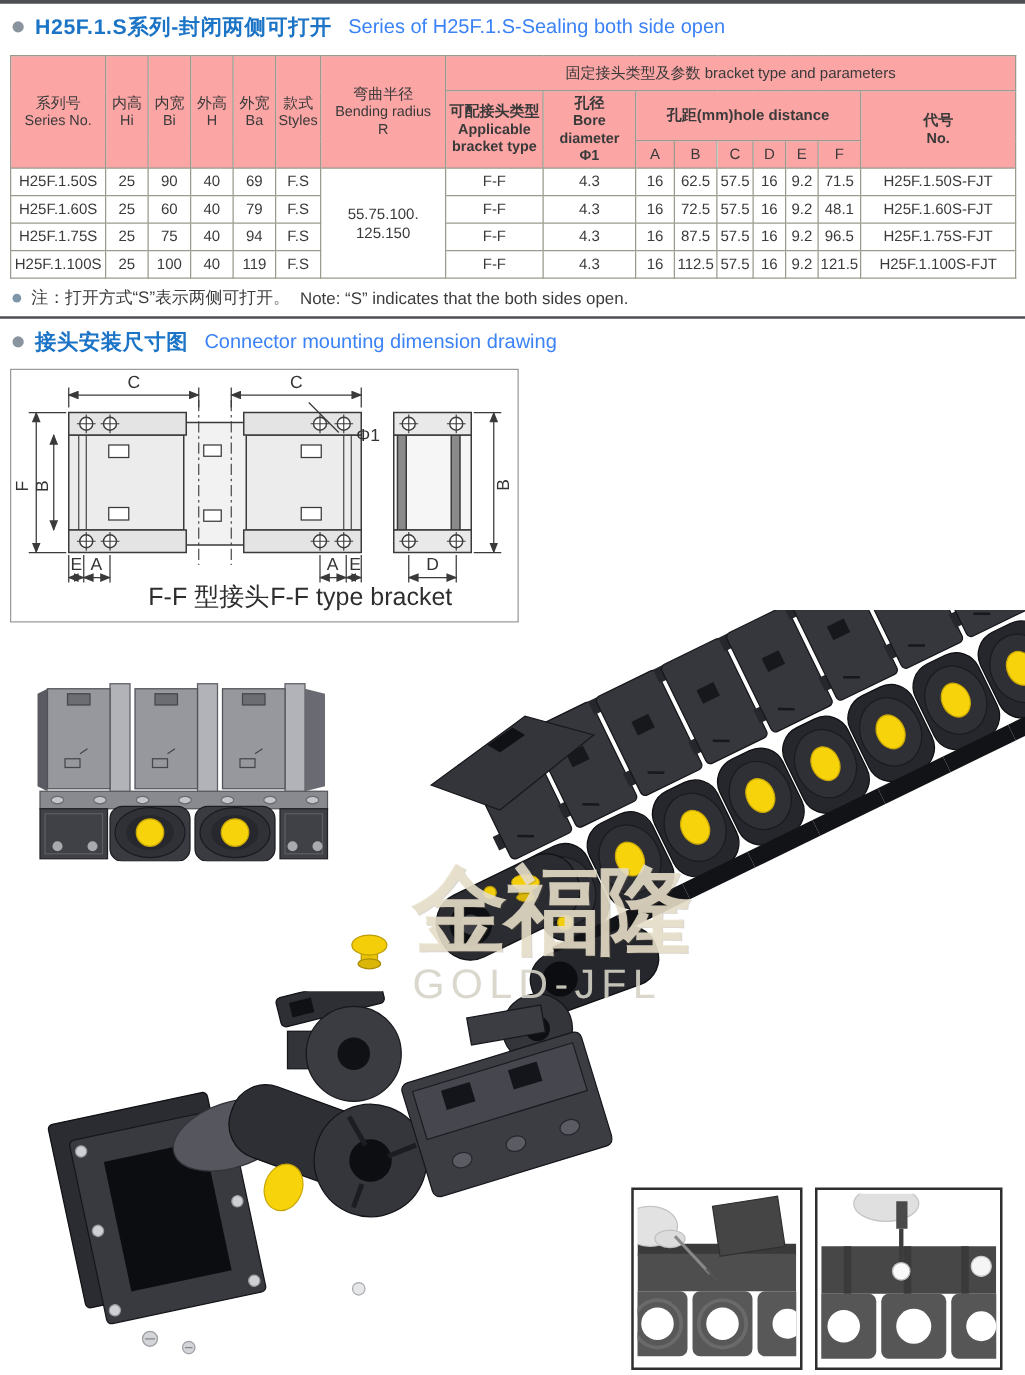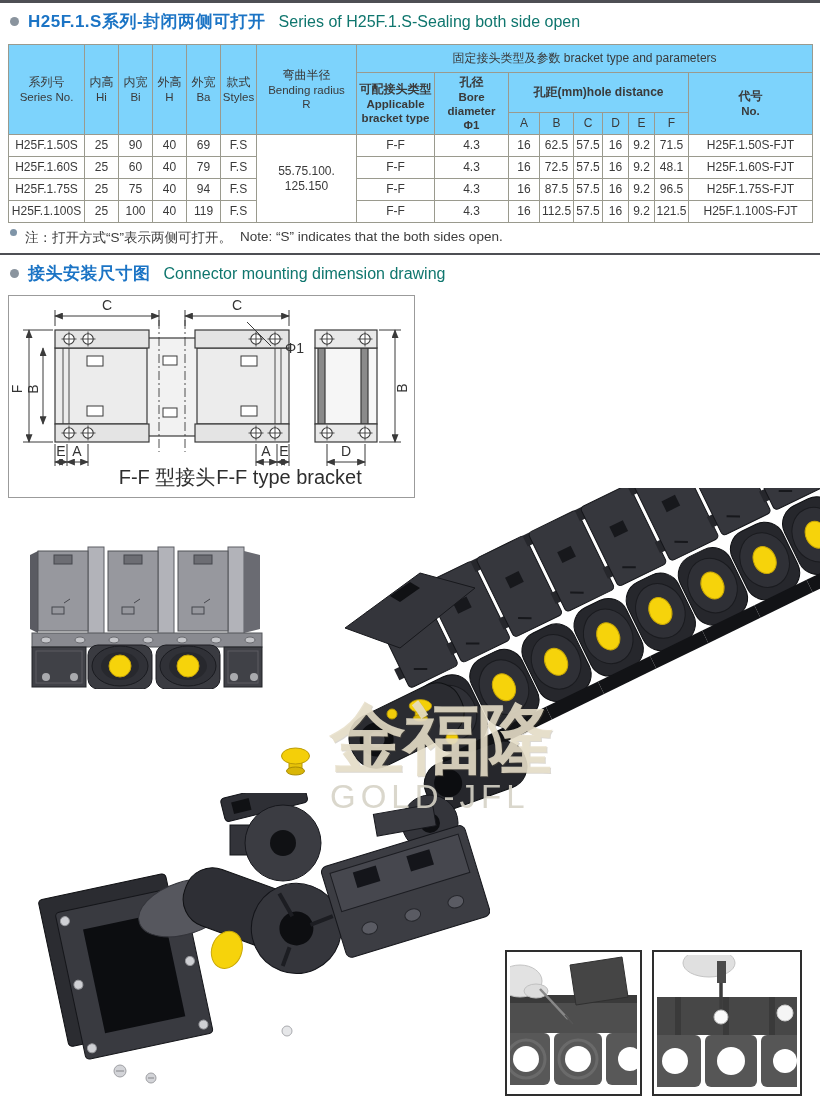--- a/index.html
+++ b/index.html
@@ -6,39 +6,39 @@
   body{
     width:820px;height:1100px;background:#ffffff;
     font-family:"Liberation Sans",sans-serif;color:#333;
     position:relative;overflow:hidden;
   }
   .topline{height:3px;background:#4e4f54;}
   .divider{height:2px;background:#4e4f54;margin-top:6px;}
   .sec-title{display:flex;align-items:center;gap:9px;padding:7px 0 0 10px;}
   .bullet{width:9px;height:9px;border-radius:50%;background:#8a949e;flex:none;}
   .sec-title .zh{color:#1b74c5;font-size:17px;font-weight:bold;letter-spacing:.5px;}
-  .sec-title .en{color:#0f766e;font-size:16px;margin-left:4px;}
+  .sec-title .en{color:#3b82f6;font-size:16px;margin-left:4px;}
   table{border-collapse:collapse;table-layout:fixed;width:804px;margin:11px 8px 0 8px;}
   td{border:1px solid #9a9a8e;text-align:center;vertical-align:middle;padding:0 1px;
      font-size:12px;color:#3a3a3a;line-height:1.22;overflow:hidden;}
-  thead td{background:#7dd3fc;}
+  thead td{background:#fca5a5;}
   thead td span{display:block;}
   thead .en{font-size:11.5px;}
   tr.r1{height:28px;} tr.r2{height:40px;font-weight:bold;} tr.r3{height:22px;}
   tbody tr{height:22px;padding-left:36px;}
   tbody td{background:#ffffff;}
-  .note{display:flex;align-items:flex-start;gap:8px;padding:6px 0 0 10px;
+  .note{display:flex;align-items:center;gap:8px;padding:6px 0 0 10px;
         font-size:13.5px;color:#3c3c3c;}
   .note .bullet{width:7px;height:7px;background:#7f95a8;}
   .draw-box{width:405px;height:201px;border:1px solid #9b9b9b;margin:10px 0 0 8px;background:#fff;}
   .photos{position:relative;height:605px;margin-top:0;}
   .cad{position:absolute;left:22px;top:43px;}
   .chain{position:absolute;left:270px;top:-10px;}
   .exploded{position:absolute;left:25px;top:295px;}
-  .wm{position:absolute;left:330px;top:203px;z-index:3;line-height:1;pointer-events:none;}
+  .wm{position:absolute;left:330px;top:193px;z-index:3;line-height:1;pointer-events:none;}
   .wm .zh{display:block;font-size:76px;font-weight:bold;letter-spacing:-2px;
           color:rgba(231,223,201,.88);text-shadow:1px 1px 0 rgba(110,100,75,.25);}
   .wm .en{display:block;font-size:33px;font-weight:normal;letter-spacing:5px;margin-top:3px;
           color:rgba(214,211,199,.9);}
   .frame{position:absolute;top:452px;border:2px solid #2e2e2e;background:#fff;
          box-sizing:border-box;padding:3px;}
   .frame1{left:505px;width:137px;height:146px;}
   .frame2{left:652px;width:150px;height:146px;}
   .frame svg{display:block;}
   svg text{font-family:"Liberation Sans",sans-serif;}

